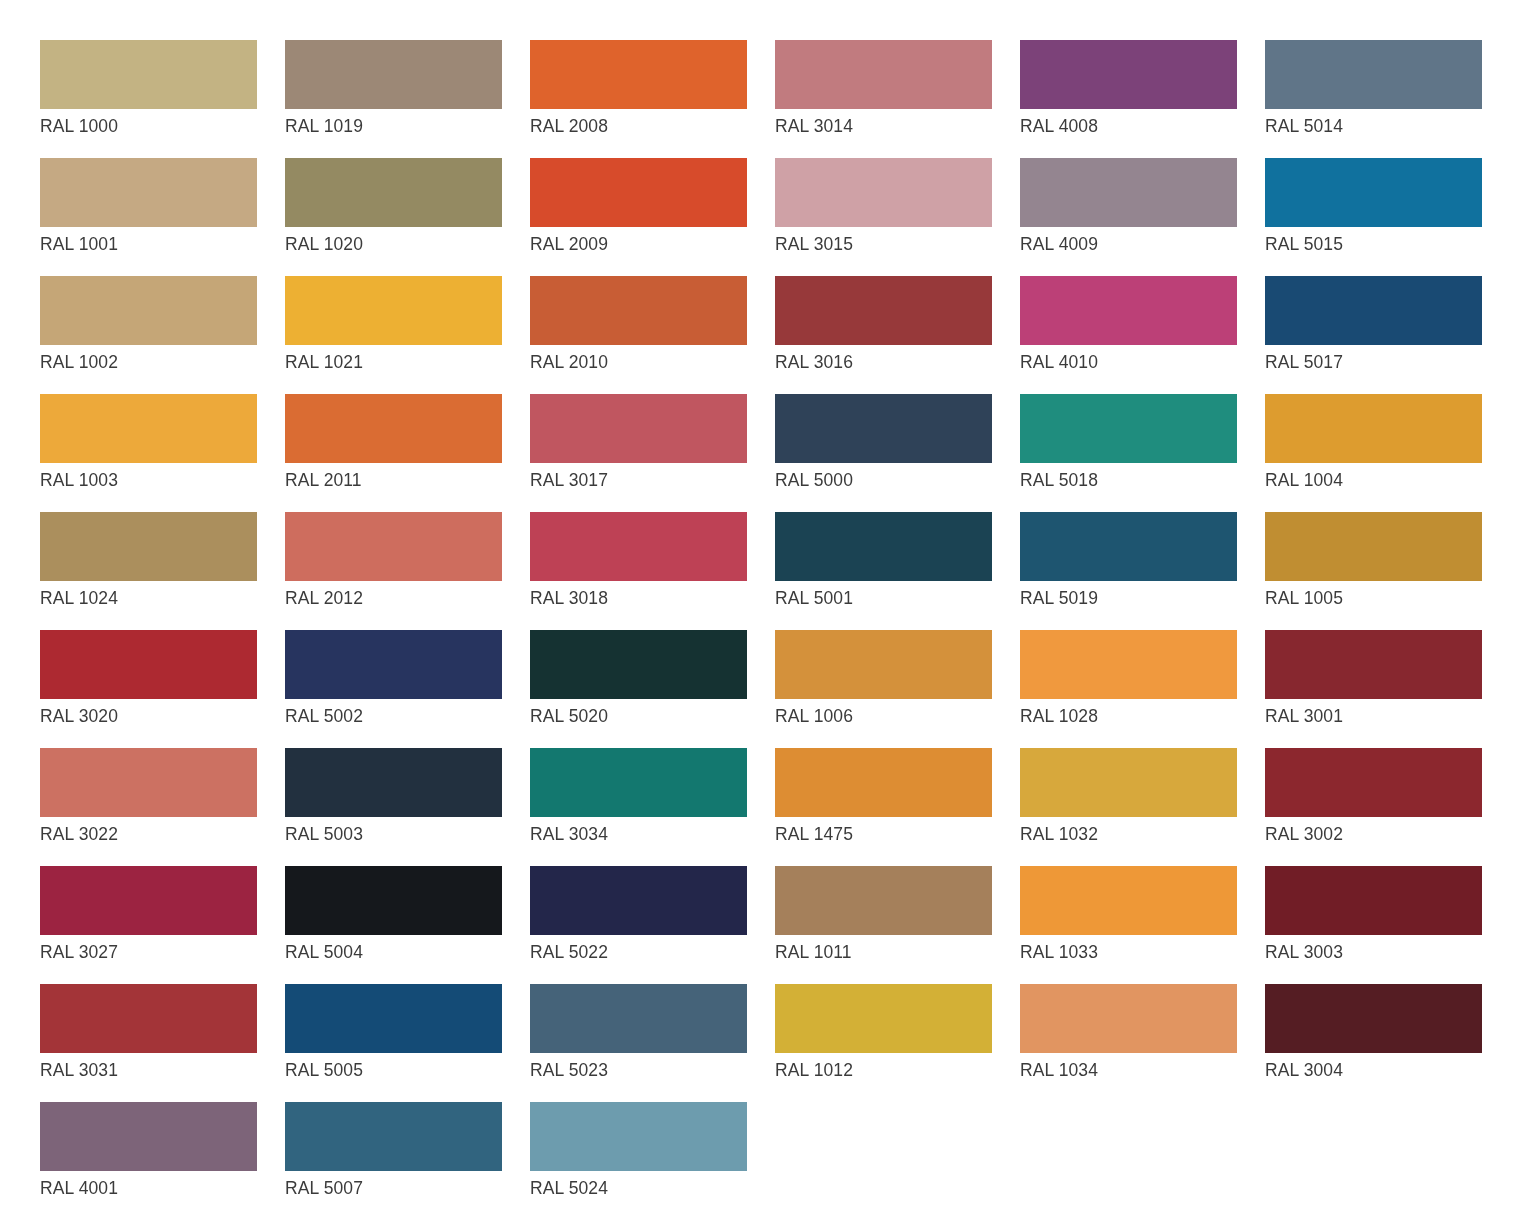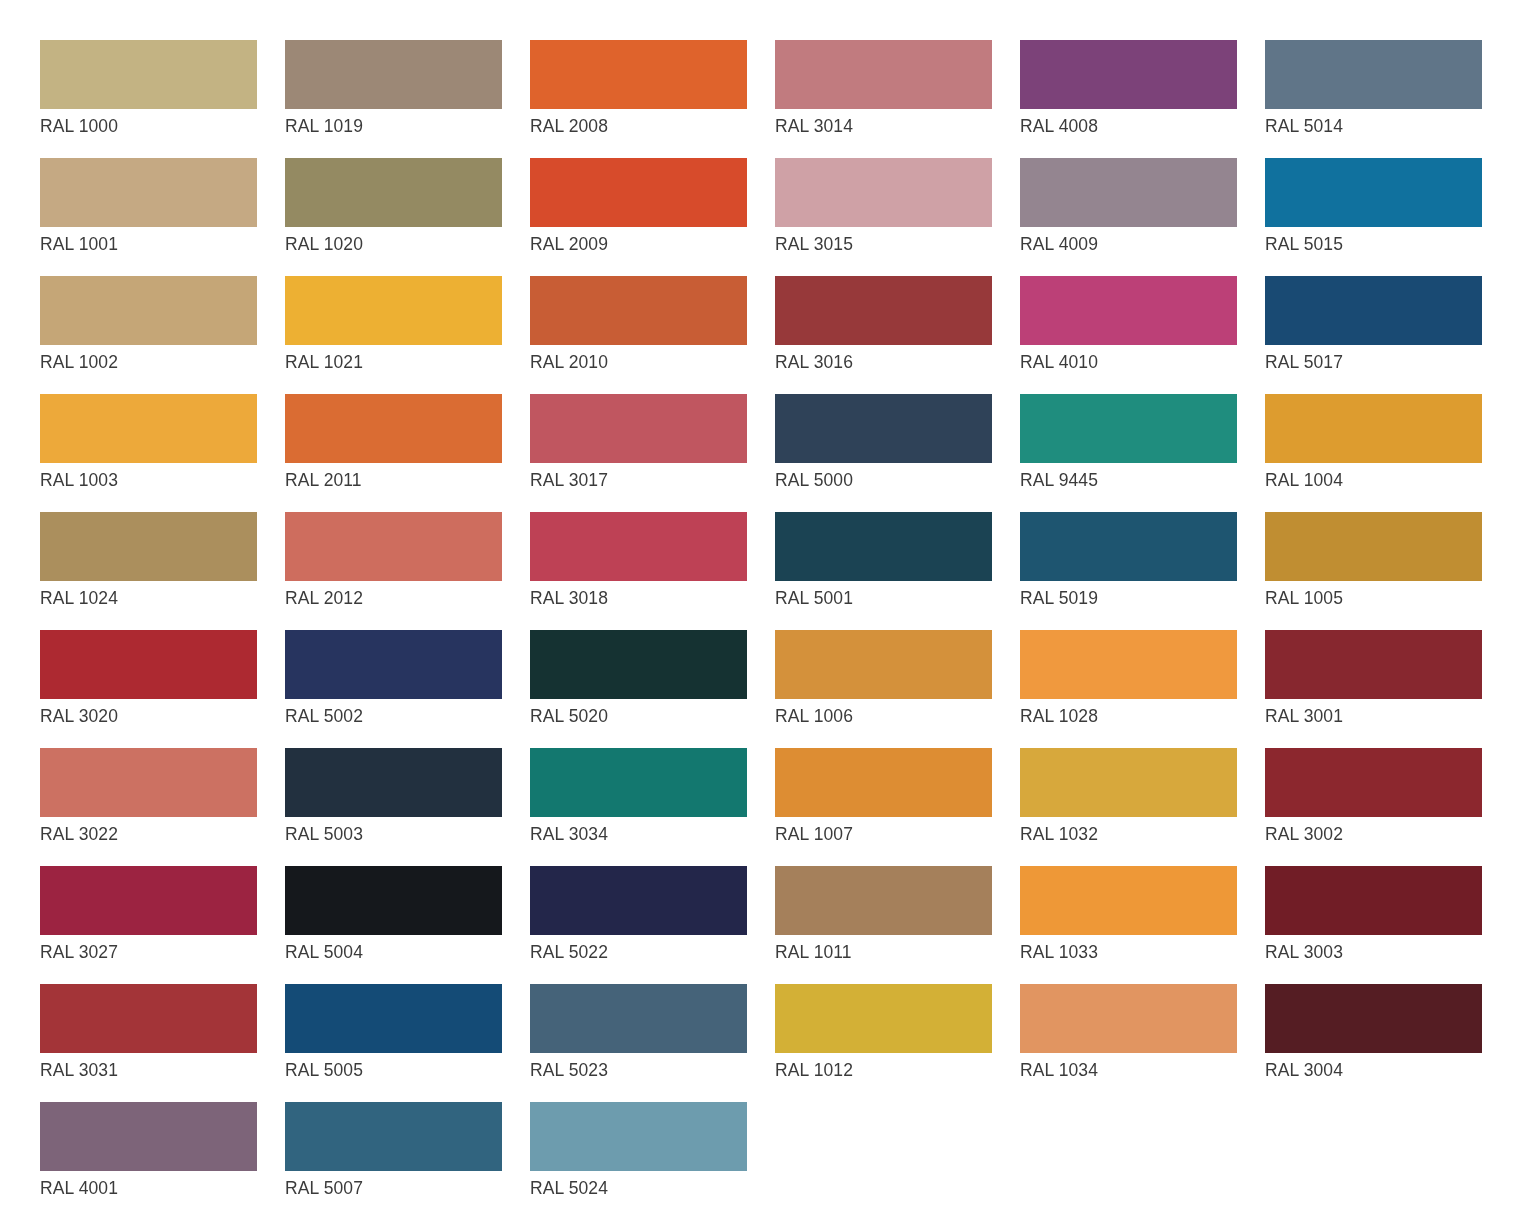--- a/index.html
+++ b/index.html
@@ -142,21 +142,21 @@
       <div class="cell">
         <span class="swatch" title="RAL 3017" style="background: rgb(192, 86, 96);"></span>
         <span class="cell-label">RAL 3017</span>
       </div>
       <div class="cell">
         <span class="swatch" title="RAL 5000" style="background: rgb(47, 66, 88);"></span>
         <span class="cell-label">RAL 5000</span>
       </div>
       <div class="cell">
         <span class="swatch" title="RAL 5018" style="background: rgb(31, 141, 126);"></span>
-        <span class="cell-label">RAL 9445</span>
+        <span class="cell-label">RAL 5018</span>
       </div>
       <div class="cell">
         <span class="swatch" title="RAL 1004" style="background: rgb(221, 156, 47);"></span>
         <span class="cell-label">RAL 1004</span>
       </div>
       <div class="cell">
         <span class="swatch" title="RAL 1024" style="background: rgb(171, 143, 93);"></span>
         <span class="cell-label">RAL 1024</span>
       </div>
       <div class="cell">
@@ -210,21 +210,21 @@
       <div class="cell">
         <span class="swatch" title="RAL 5003" style="background: rgb(34, 48, 63);"></span>
         <span class="cell-label">RAL 5003</span>
       </div>
       <div class="cell">
         <span class="swatch" title="RAL 5021" style="background: rgb(19, 120, 111);"></span>
         <span class="cell-label">RAL 3034</span>
       </div>
       <div class="cell">
         <span class="swatch" title="RAL 1007" style="background: rgb(221, 141, 51);"></span>
-        <span class="cell-label">RAL 1007</span>
+        <span class="cell-label">RAL 1475</span>
       </div>
       <div class="cell">
         <span class="swatch" title="RAL 1032" style="background: rgb(215, 168, 60);"></span>
         <span class="cell-label">RAL 1032</span>
       </div>
       <div class="cell">
         <span class="swatch" title="RAL 3002" style="background: rgb(140, 39, 46);"></span>
         <span class="cell-label">RAL 3002</span>
       </div>
       <div class="cell">

